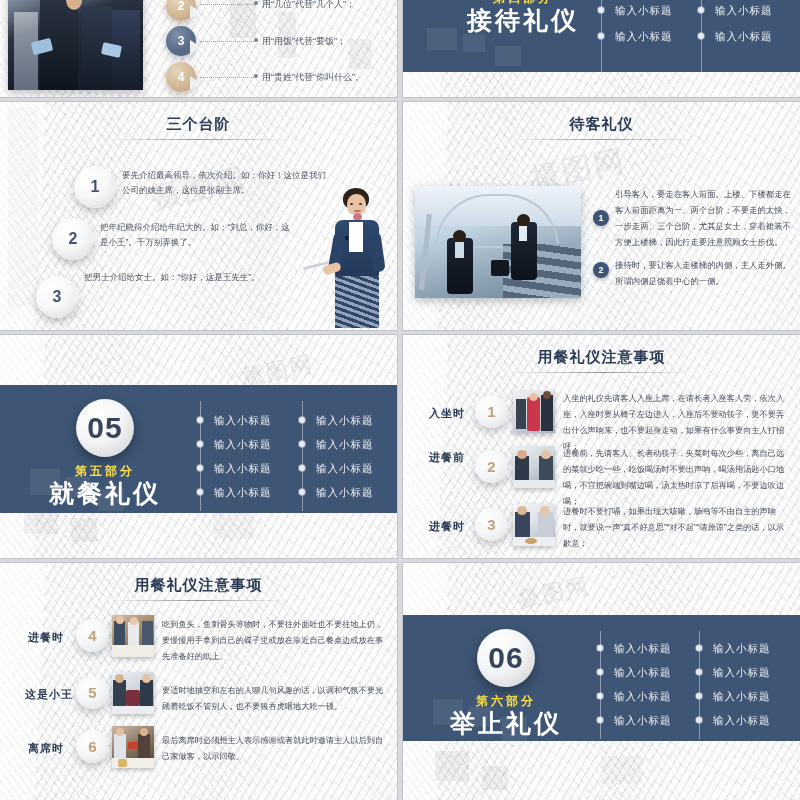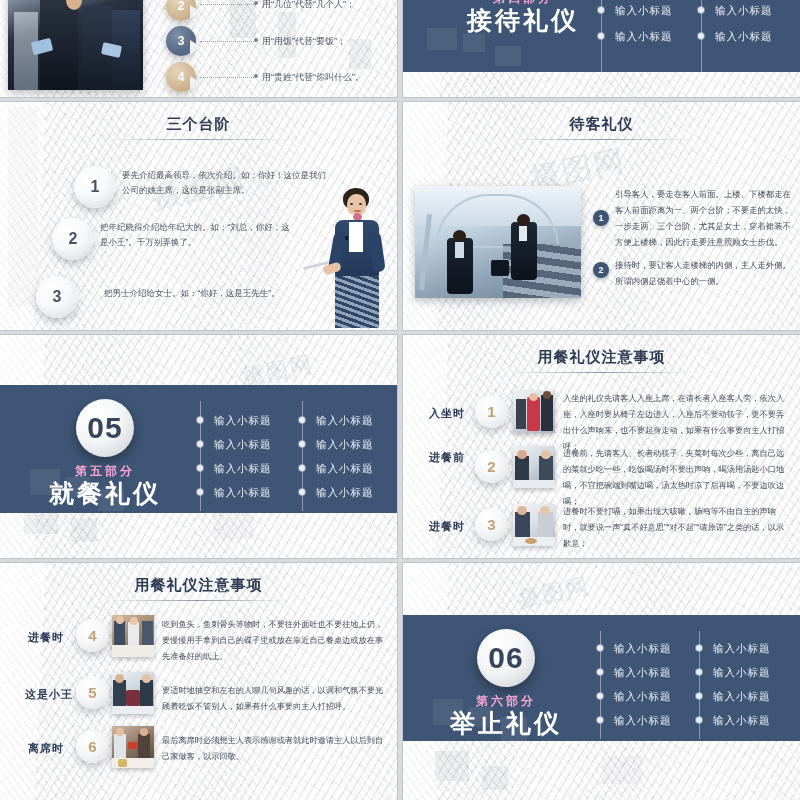--- a/index.html
+++ b/index.html
@@ -70,21 +70,21 @@
   }
   .band-sq{position:absolute;background:rgba(255,255,255,.07);}
   .sec-circle{
     position:absolute;border-radius:50%;
     background:radial-gradient(circle at 34% 28%,#ffffff 0%,#f3f4f5 48%,#c9ccd1 100%);
     box-shadow:0 5px 12px rgba(0,0,0,.33);
     display:flex;align-items:center;justify-content:center;
     color:#2f4straight;
   }
   .sec-num{font-size:30px;font-weight:700;color:#37455c;letter-spacing:1px;line-height:1;}
-  .sec-sub{position:absolute;text-align:center;font-size:12px;font-weight:700;color:#f9a8d4;letter-spacing:3px;font-family:Liberation Mono, monospace;}
+  .sec-sub{position:absolute;text-align:center;font-size:12px;font-weight:700;color:#fde047;letter-spacing:3px;font-family:Liberation Mono, monospace;}
   .sec-main{position:absolute;text-align:center;font-size:25px;font-weight:700;color:#ffffff;letter-spacing:3px;}
   .col-line{position:absolute;width:1px;background:rgba(255,255,255,.42);}
   .dot{position:absolute;width:6px;height:6px;border-radius:50%;background:#e9edf3;box-shadow:0 0 0 1px rgba(255,255,255,.35);}
   .sub-item{position:absolute;font-size:10.5px;color:#eef1f6;letter-spacing:1px;white-space:nowrap;}
 
   
   .bub{
     position:absolute;width:42px;height:42px;border-radius:50%;
     background:radial-gradient(circle at 36% 28%,#ffffff 0%,#f7f8f9 46%,#d5d8dc 100%);
     box-shadow:0 4px 9px rgba(80,88,100,.35);
@@ -219,21 +219,21 @@
     <div class="bub-txt" style="left:122px;top:66px;width:206px;">要先介绍最高领导，依次介绍。如：你好！这位是我们公司的姚主席，这位是张副主席。</div>
 
     <div class="bub" style="left:52px;top:116px;">
       <span>2</span>
     </div>
     <div class="bub-txt" style="left:100px;top:118px;width:196px;">把年纪晓得介绍给年纪大的。如：“刘总，你好，这是小王”。千万别弄换了。</div>
 
     <div class="bub" style="left:36px;top:174px;">
       <span>3</span>
     </div>
-    <div class="bub-txt" style="left:84px;top:184px;width:210px;margin-left:20px;">把男士介绍给女士。如：“你好，这是王先生”。</div>
+    <div class="bub-txt" style="left:84px;top:168px;width:210px;">把男士介绍给女士。如：“你好，这是王先生”。</div>
 
     <div class="hostess">
       <div style="position:absolute;left:24px;top:8px;width:26px;height:22px;border-radius:50% 50% 45% 45%;background:#2d2119;"></div>
       <div style="position:absolute;left:28px;top:14px;width:19px;height:22px;border-radius:46%;background:#e8c3a6;"></div>
       <div style="position:absolute;left:31px;top:23px;width:3px;height:2px;background:#3a2a20;border-radius:50%;"></div>
       <div style="position:absolute;left:40px;top:23px;width:3px;height:2px;background:#3a2a20;border-radius:50%;"></div>
       <div style="position:absolute;left:35px;top:30px;width:7px;height:2px;background:#b9745f;border-radius:2px;"></div>
       <div style="position:absolute;left:22px;top:34px;width:32px;height:10px;background:#ffffff;border-radius:4px 4px 0 0;"></div>
       <div style="position:absolute;left:34px;top:33px;width:9px;height:8px;border-radius:50%;background:#d2718a;"></div>
       <div style="position:absolute;left:16px;top:40px;width:44px;height:58px;border-radius:8px 8px 4px 4px;background:linear-gradient(180deg,#2f4a6e 0%,#24395a 100%);"></div>
@@ -402,21 +402,21 @@
       <span>5</span>
     </div>
     <div class="row-thumb" style="left:112px;top:109px;background:linear-gradient(150deg,#eef1f4 0%,#cfd6de 45%,#8e9aa8 100%);">
       <div style="position:absolute;left:1px;top:8px;width:13px;height:26px;background:#33404f;"></div>
       <div style="position:absolute;left:3px;top:2px;width:9px;height:9px;border-radius:50%;background:#dcb392;"></div>
       <div style="position:absolute;left:28px;top:8px;width:13px;height:26px;background:#2d3a4a;"></div>
       <div style="position:absolute;left:30px;top:2px;width:9px;height:9px;border-radius:50%;background:#e5c2a2;"></div>
       <div style="position:absolute;left:14px;top:18px;width:14px;height:16px;background:#7a2f3c;border-radius:2px;"></div>
       <div style="position:absolute;left:0;top:34px;width:42px;height:8px;background:#eaeef2;"></div>
     </div>
-    <div class="row-txt" style="left:162px;top:120px;width:224px;">要适时地抽空和左右的人聊几句风趣的话，以调和气氛不要光顾着吃饭不管别人，如果有什么事要向主人打招呼。</div>
+    <div class="row-txt" style="left:162px;top:120px;width:224px;">要适时地抽空和左右的人聊几句风趣的话，以调和气氛不要光顾着吃饭不管别人，也不要狼吞虎咽地大吃一顿。</div>
 
     <div class="row-label" style="left:28px;top:178px;">离席时</div>
     <div class="row-circ" style="left:76px;top:167px;">
       <span>6</span>
     </div>
     <div class="row-thumb" style="left:112px;top:163px;background:linear-gradient(150deg,#cdb9a6 0%,#8e7a66 45%,#4c3f35 100%);">
       <div style="position:absolute;left:2px;top:8px;width:12px;height:24px;background:#dfe4e8;"></div>
       <div style="position:absolute;left:4px;top:2px;width:8px;height:8px;border-radius:50%;background:#e3c0a0;"></div>
       <div style="position:absolute;left:26px;top:8px;width:12px;height:24px;background:#53423a;"></div>
       <div style="position:absolute;left:28px;top:2px;width:8px;height:8px;border-radius:50%;background:#d9b291;"></div>

